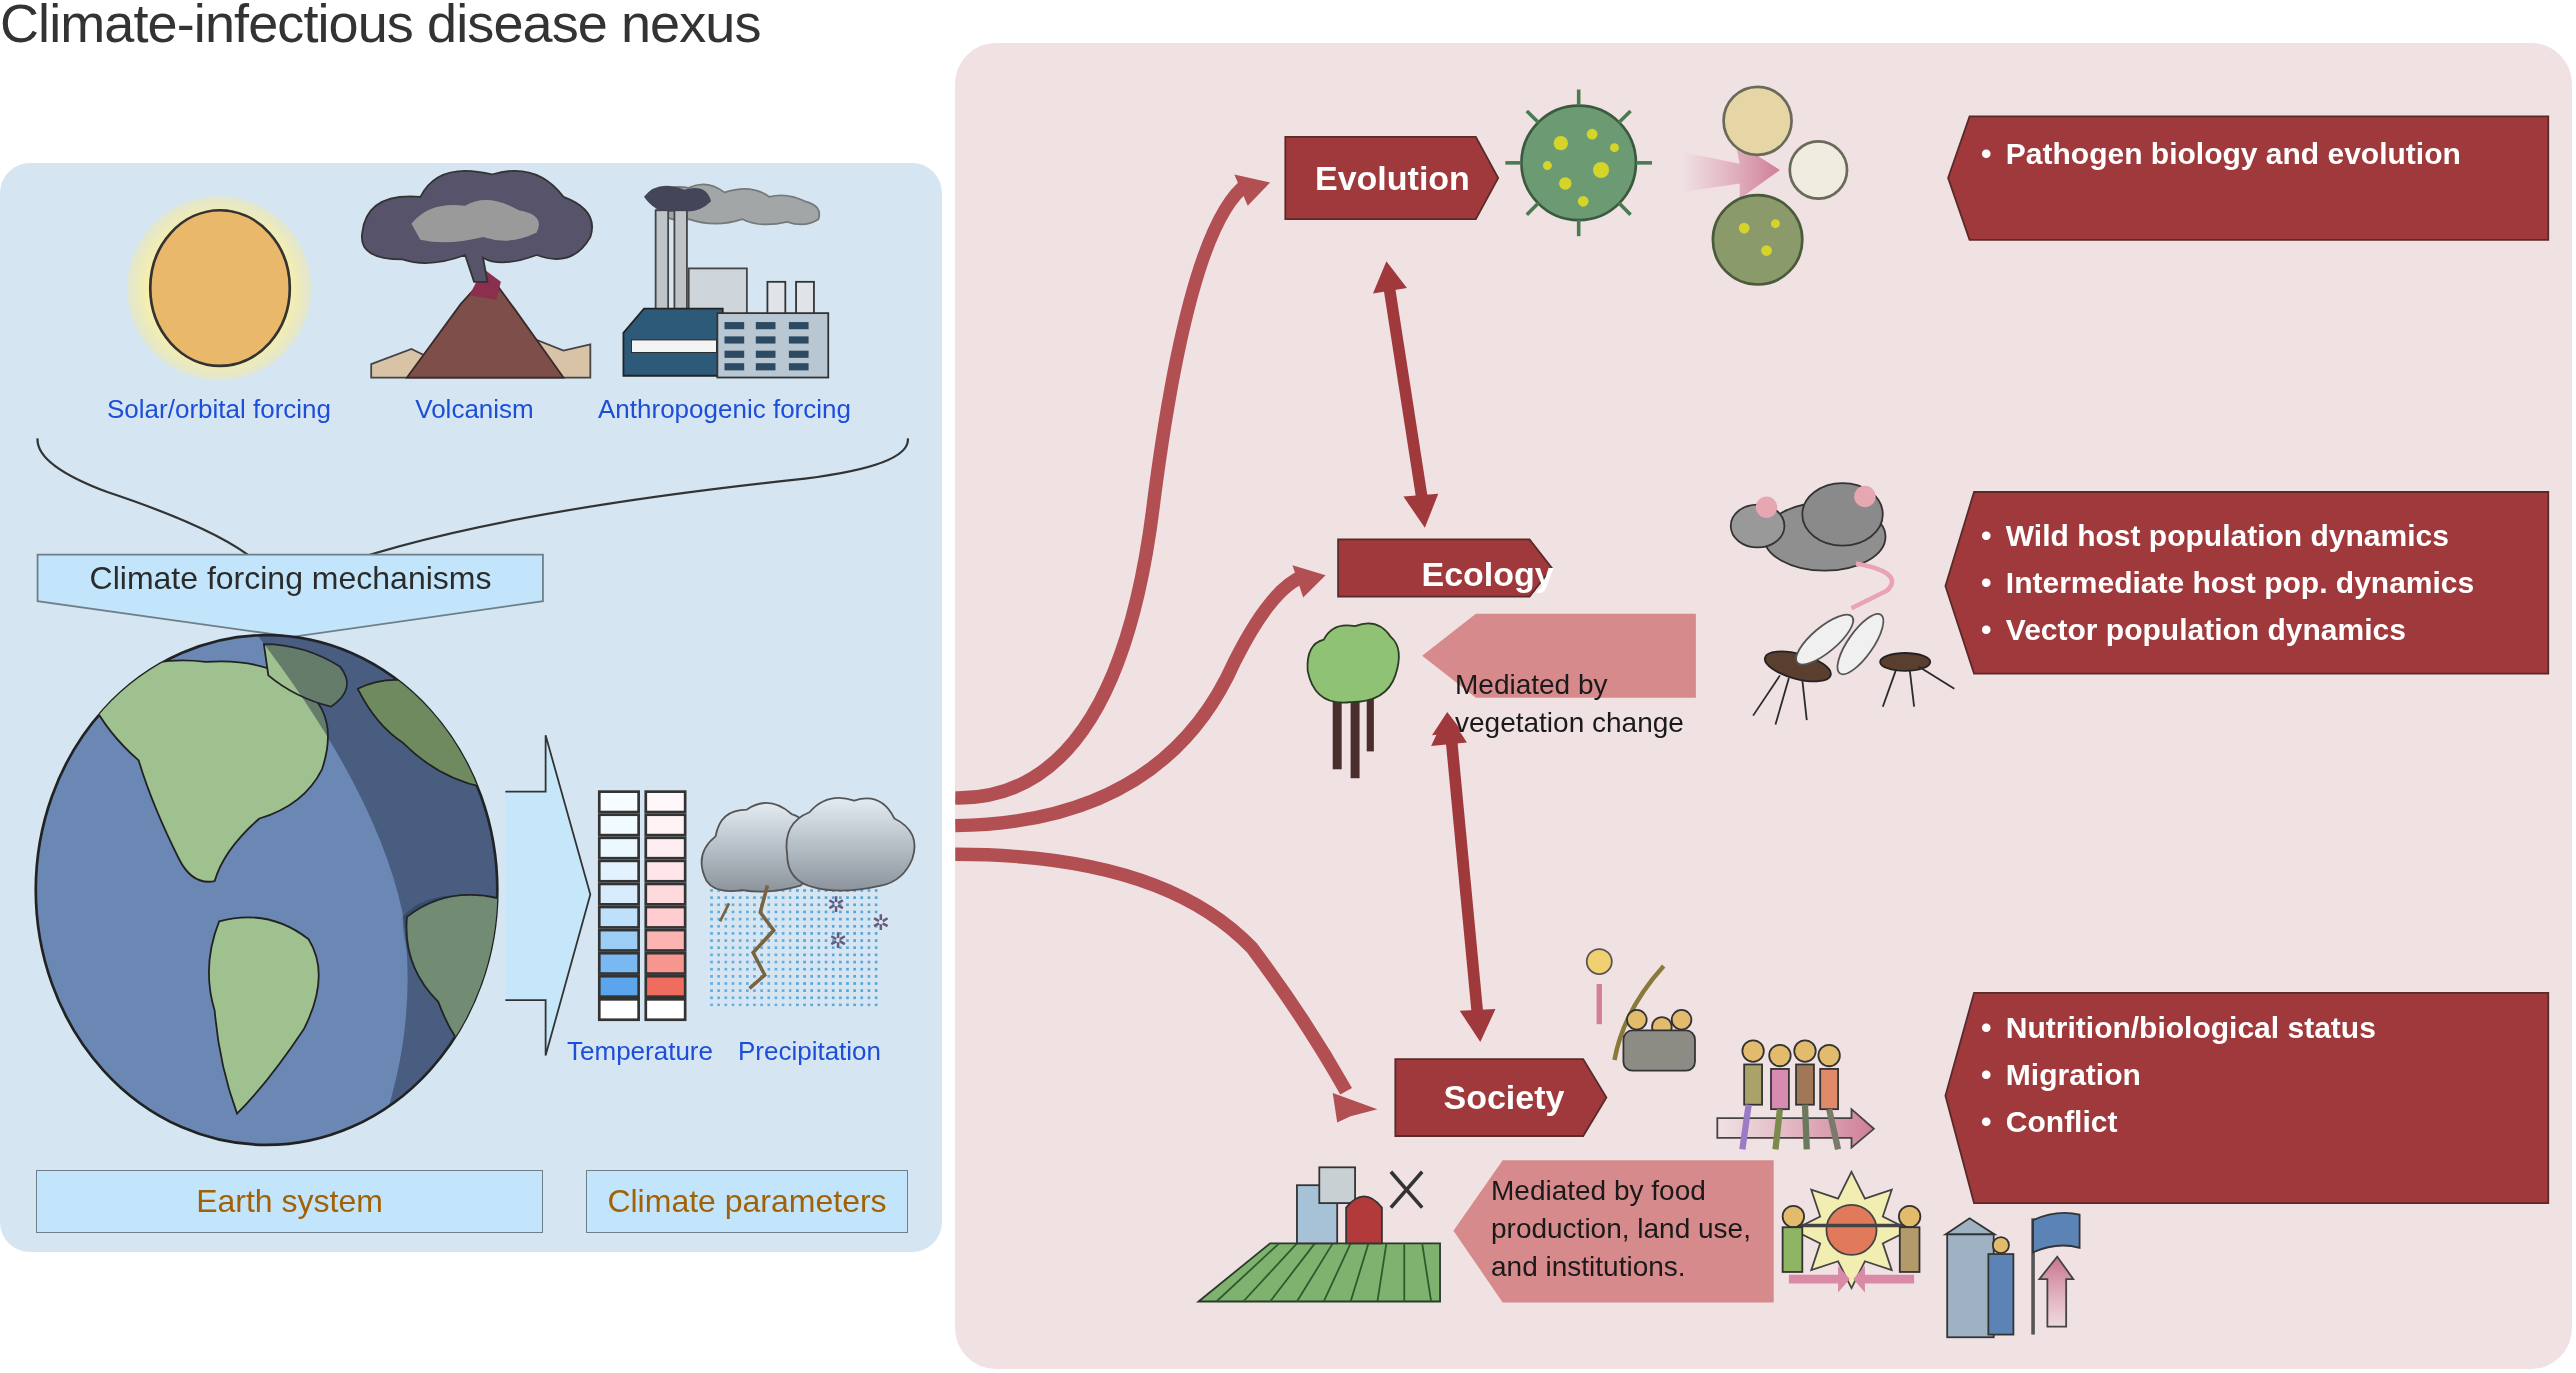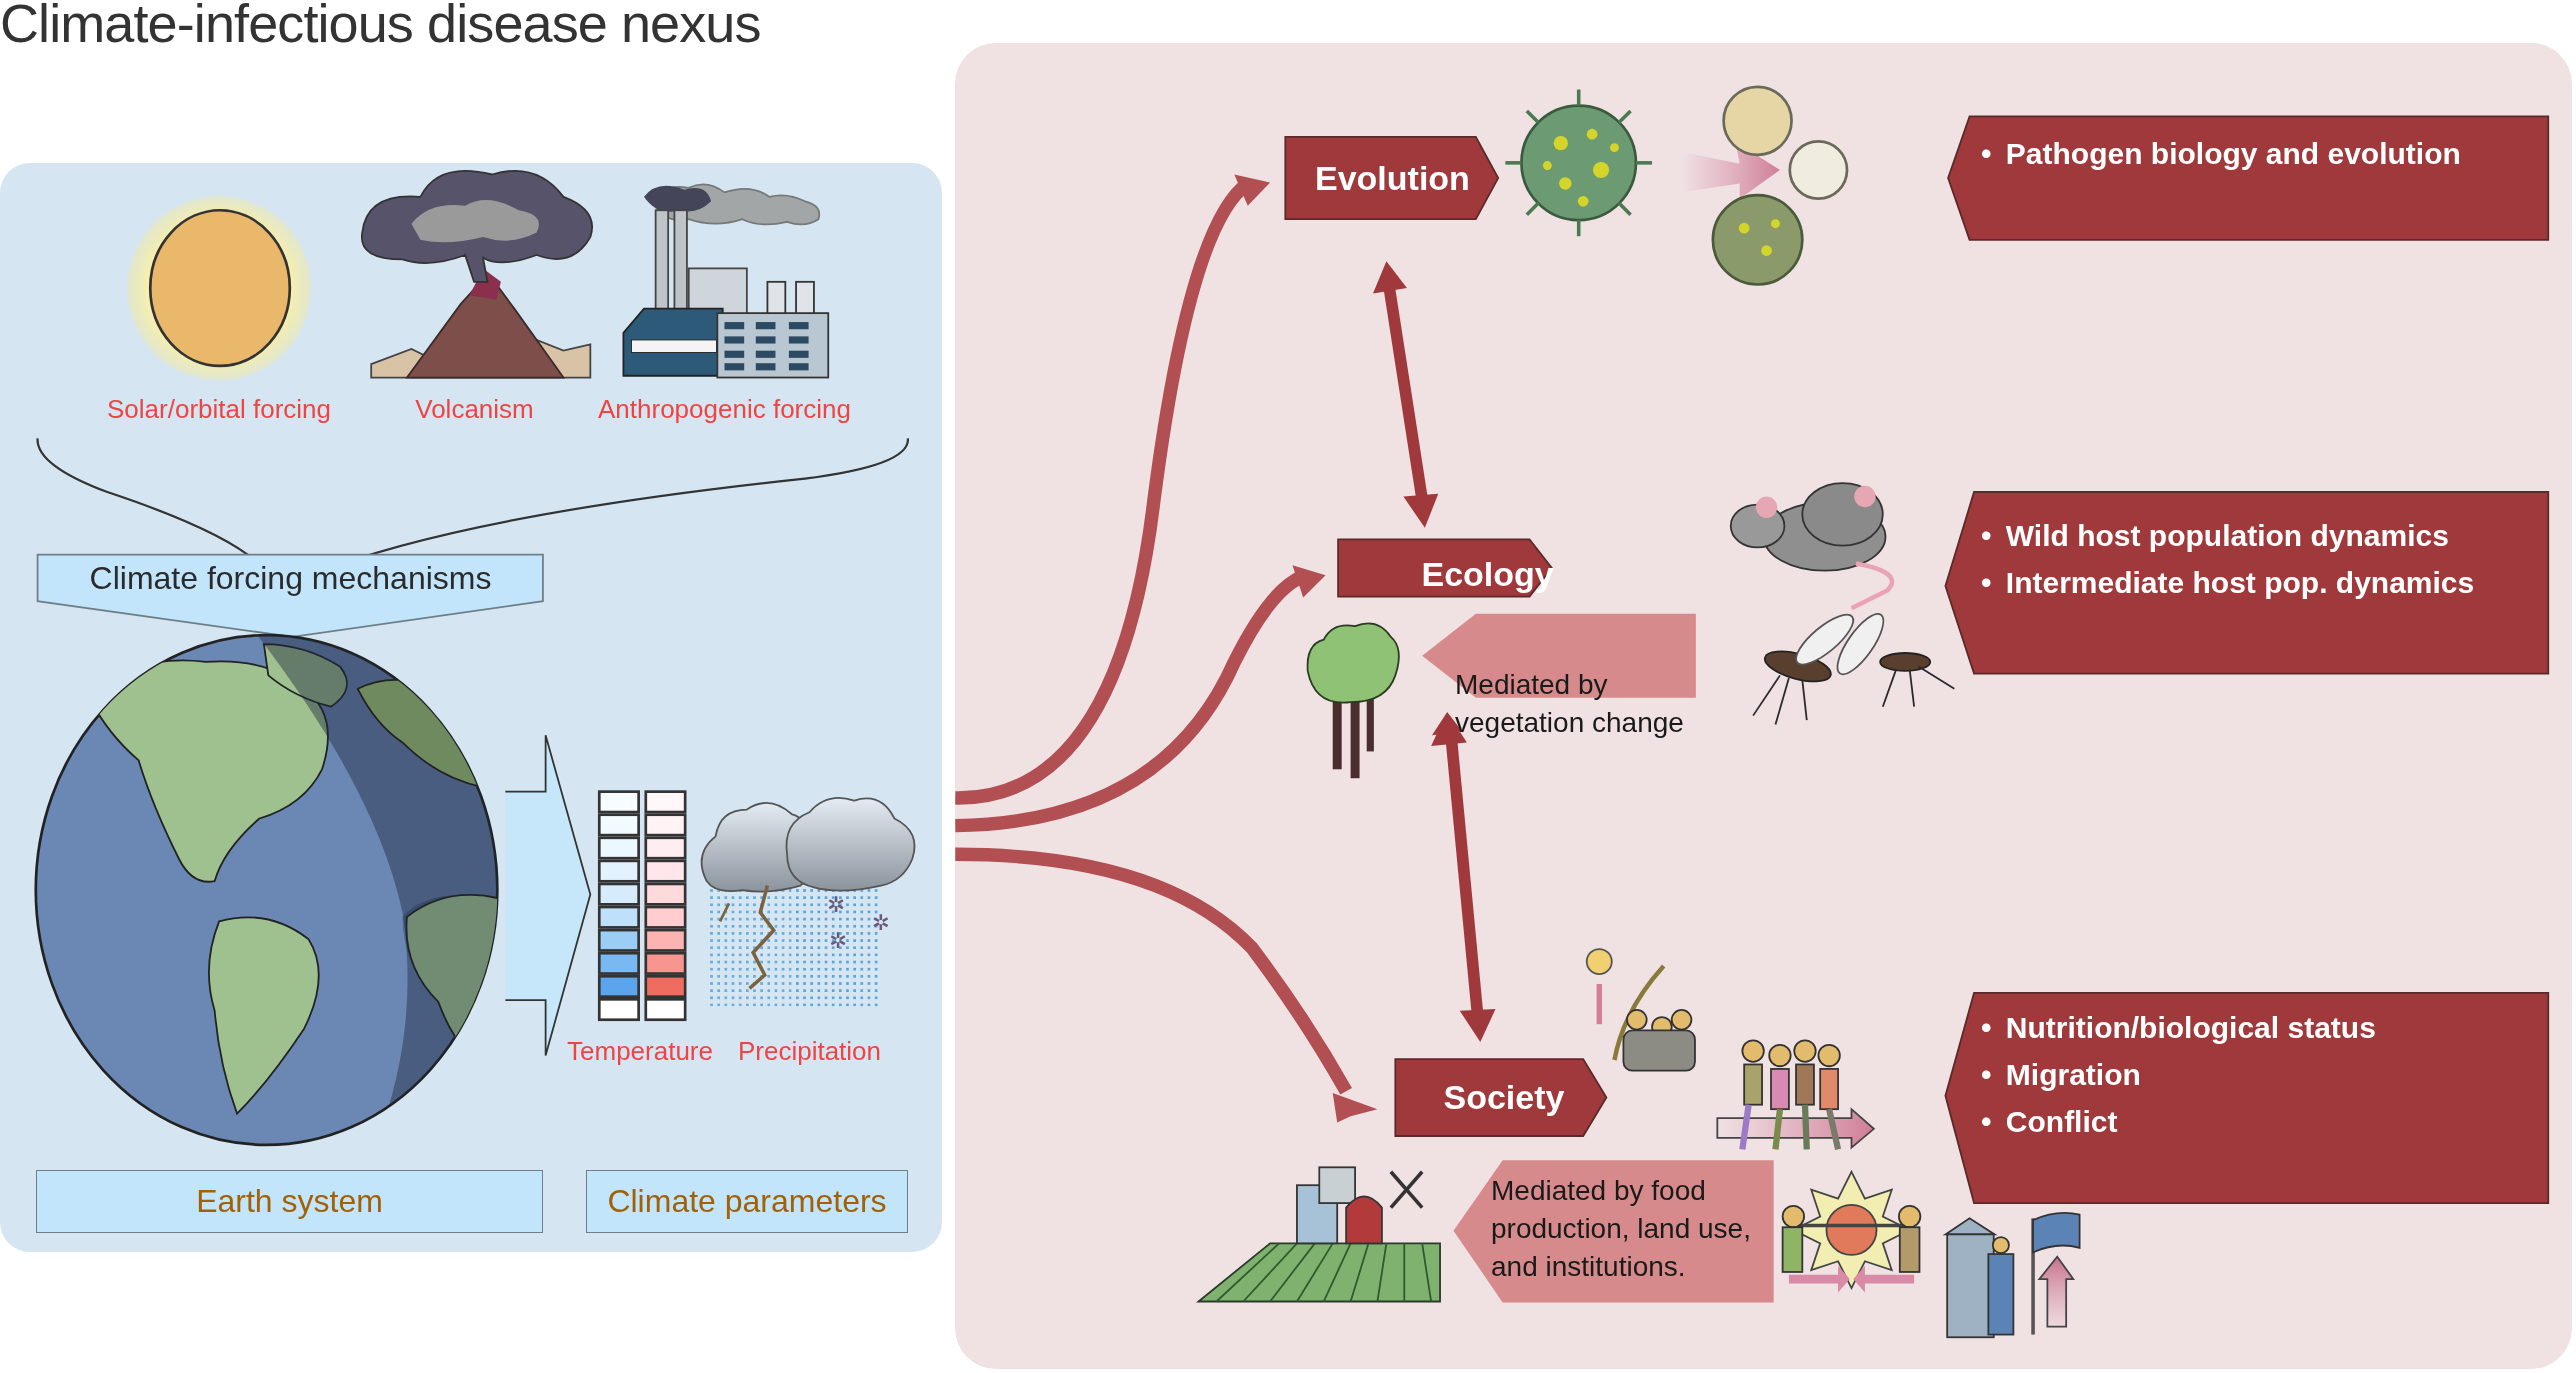--- a/index.html
+++ b/index.html
@@ -3,21 +3,21 @@
 <meta charset="utf-8">
 <style>
   html, body { margin:0; padding:0; background:#ffffff; }
   body { width:2576px; height:1374px; position:relative; overflow:hidden;
          font-family:"Liberation Sans", "DejaVu Sans", sans-serif; }
   .abs { position:absolute; }
   #title { left:0; top:-9px; font-size:54px; color:#333333; letter-spacing:-0.9px; white-space:nowrap; line-height:64px; }
   #left-panel { left:0; top:163px; width:942px; height:1089px; background:#d5e6f2; border-radius:30px; }
   #right-panel { left:955px; top:43px; width:1617px; height:1326px; background:#f0e1e3; border-radius:41px; }
   svg.layer { position:absolute; left:0; top:0; width:2576px; height:1374px; }
-  .src-label { font-size:26px; color:#ef4444; white-space:nowrap; text-align:center; }
+  .src-label { font-size:26px; color:#1d4ed8; white-space:nowrap; text-align:center; }
   .lbox { background:#c2e5fb; border:1.8px solid #6f7f88; box-sizing:border-box; display:flex; align-items:center; justify-content:center; font-size:32px; color:#a16207; }
   .node { color:#fff; font-weight:bold; font-size:34px; display:flex; align-items:center; padding-left:30px; box-sizing:border-box; }
   .med { color:#1a1a1a; font-size:28px; line-height:38px; box-sizing:border-box; }
   .list { color:#fff; font-weight:bold; font-size:30px; line-height:47px; box-sizing:border-box; }
   .list ul { margin:0; padding:0; list-style:none; }
   .list li::before { content:"\2022"; margin-right:14.3px; }
 </style>
 </head>
 <body>
 
@@ -346,20 +346,21 @@
 
 <div class="abs list" style="left:1981px; top:130px; width:555px;">
   <ul>
     <li>Pathogen biology and evolution</li>
   </ul>
 </div>
 <div class="abs list" style="left:1981px; top:512px; width:564px;">
   <ul>
     <li>Wild host population dynamics</li>
     <li>Intermediate host pop. dynamics</li>
+    <li>Vector population dynamics</li>
   </ul>
 </div>
 <div class="abs list" style="left:1981px; top:1004px; width:564px;">
   <ul>
     <li>Nutrition/biological status</li>
     <li>Migration</li>
     <li>Conflict</li>
   </ul>
 </div>
 

